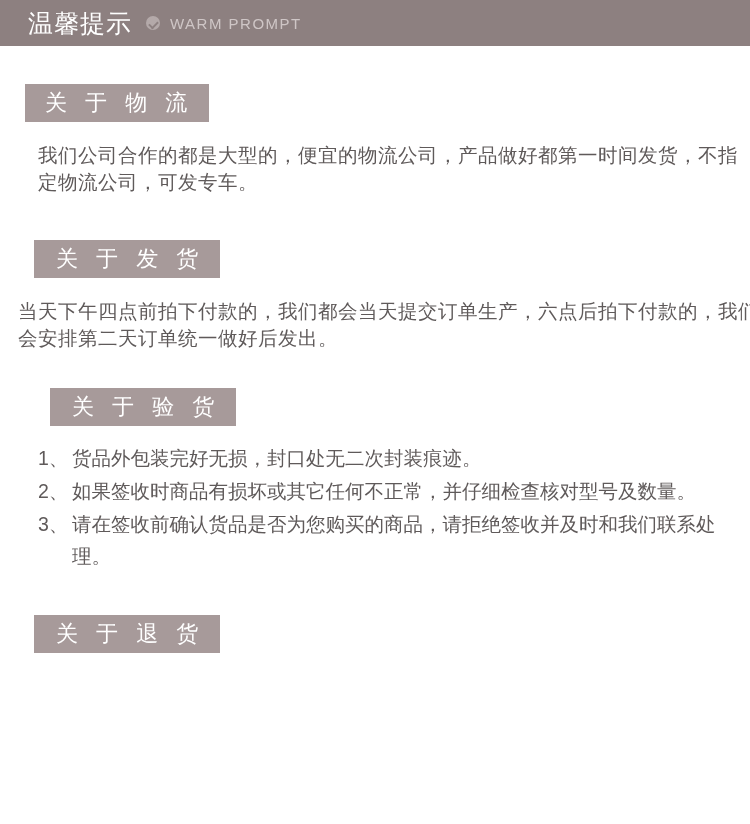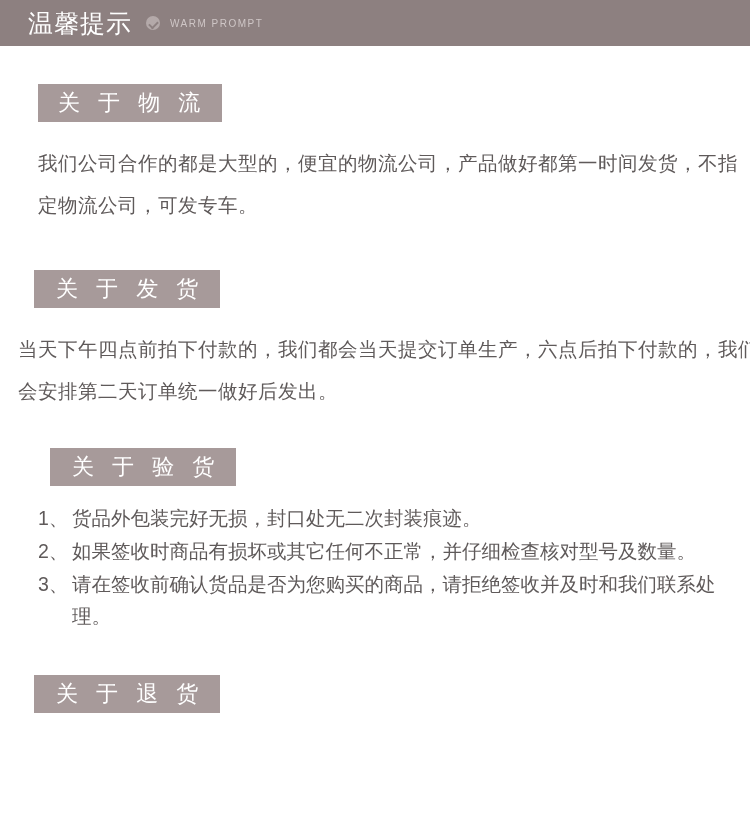--- a/index.html
+++ b/index.html
@@ -53,21 +53,21 @@
     left: 3px;
     top: 5px;
     width: 7px;
     height: 4px;
     border-left: 2px solid #8d8080;
     border-bottom: 2px solid #8d8080;
     transform: rotate(-45deg);
   }
   .header-sub {
     margin-left: 10px;
-    font-size: 10px;
+    font-size: 15px;
     letter-spacing: 1.5px;
     color: #cfc6c6;
   }
 
   
   .content {
     padding: 0 12px;
   }
 
   .section {
@@ -75,28 +75,28 @@
   }
   .section-title {
     display: inline-block;
     background: #a79a9a;
     color: #ffffff;
     font-size: 22px;
     letter-spacing: 6px;
     padding: 8px 16px 8px 22px;
     line-height: 1;
   }
-  .sec-logistics { margin-left: 26px; margin-top: 38px; padding-left: 20px; }
+  .sec-logistics { margin-left: 13px; margin-top: 38px; padding-left: 20px; }
   .sec-shipping  { margin-left: 22px; margin-top: 44px; }
   .sec-inspect   { margin-left: 38px; margin-top: 36px; }
   .sec-return    { margin-left: 22px; margin-top: 42px; }
 
   .body-text {
     font-size: 19.5px;
-    line-height: 42px;
+    line-height: 27px;
     color: #5f5a5a;
     letter-spacing: 0.5px;
   }
   .p-logistics {
     margin: 20px 0 0 26px;
     width: 700px;
   }
   .p-shipping {
     margin: 20px 0 0 6px;
     width: 740px;

